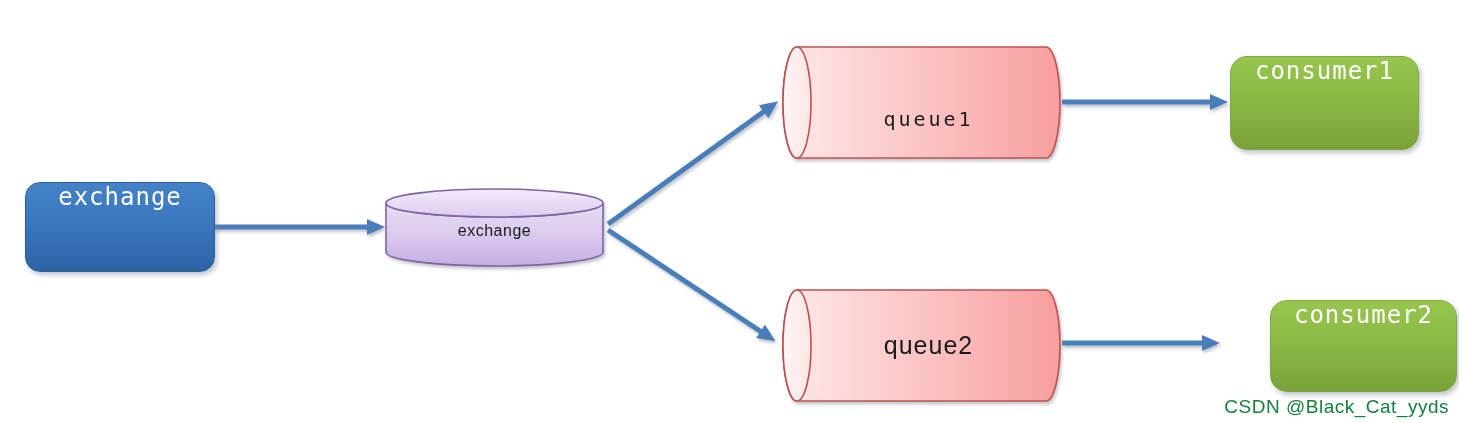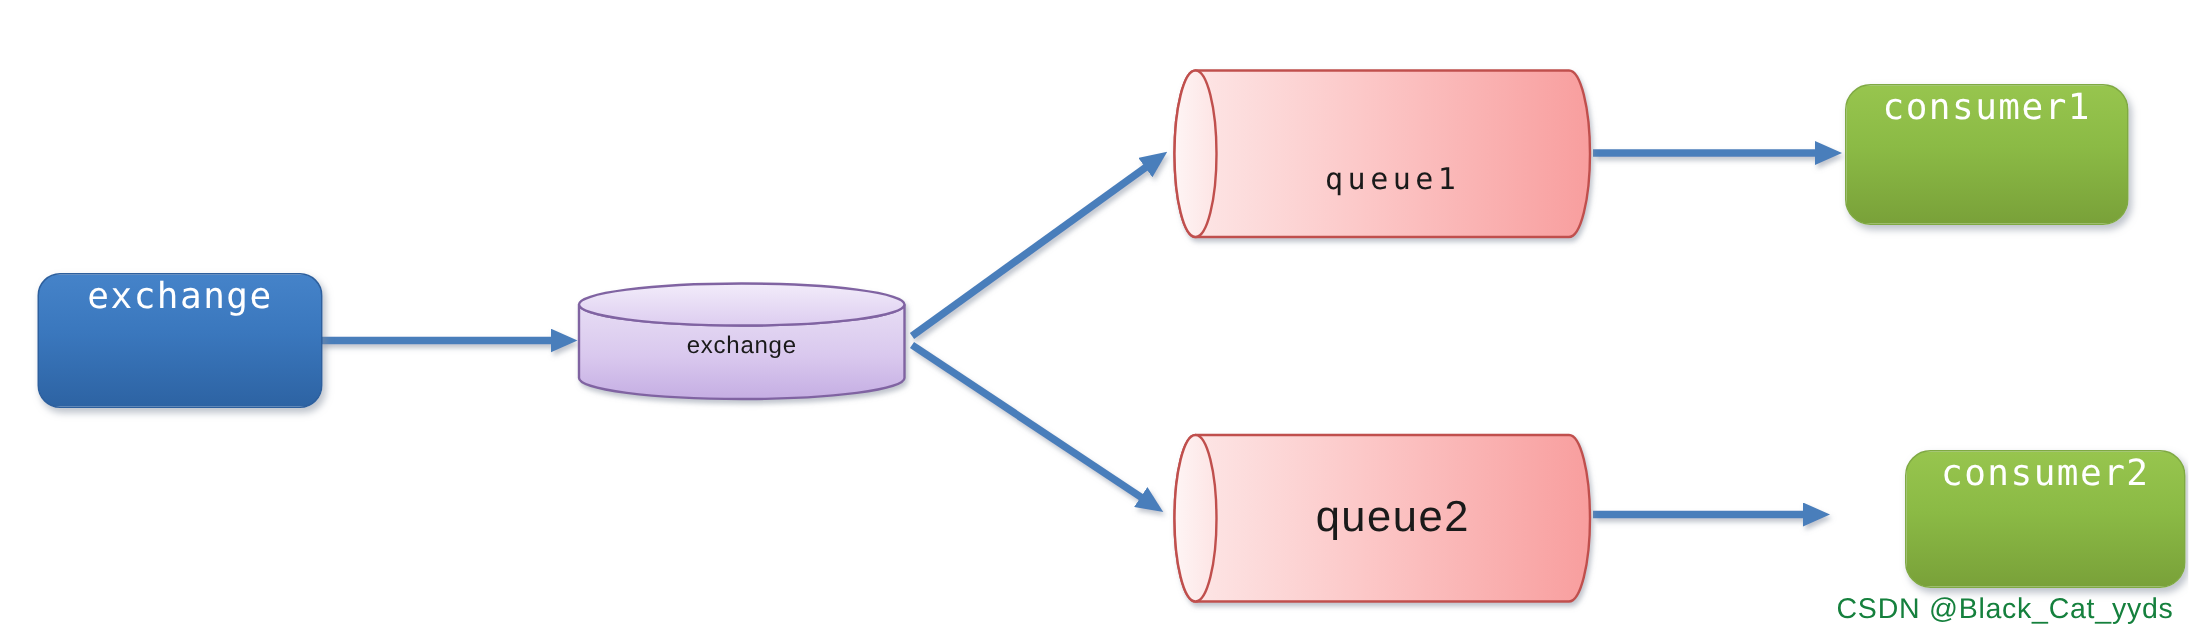--- a/index.html
+++ b/index.html
@@ -50,21 +50,21 @@
     letter-spacing:0.5px;
   }
   .label-queue1{
     left:797px;top:47px;width:263px;height:143px;
     font-family:"DejaVu Sans Mono", monospace;
     letter-spacing:3px;font-size:20px;
   }
   .label-queue2{
     left:797px;top:290px;width:263px;height:111px;
     font-family:"Liberation Sans", sans-serif;
-    letter-spacing:1px;font-size:29px;
+    letter-spacing:1px;font-size:25px;
   }
   .watermark{
     position:absolute;
     right:10px;bottom:5px;
     font-family:"Liberation Sans", sans-serif;
     font-size:19px;
     color:#15803d;
     letter-spacing:0.5px;
   }
 </style>

